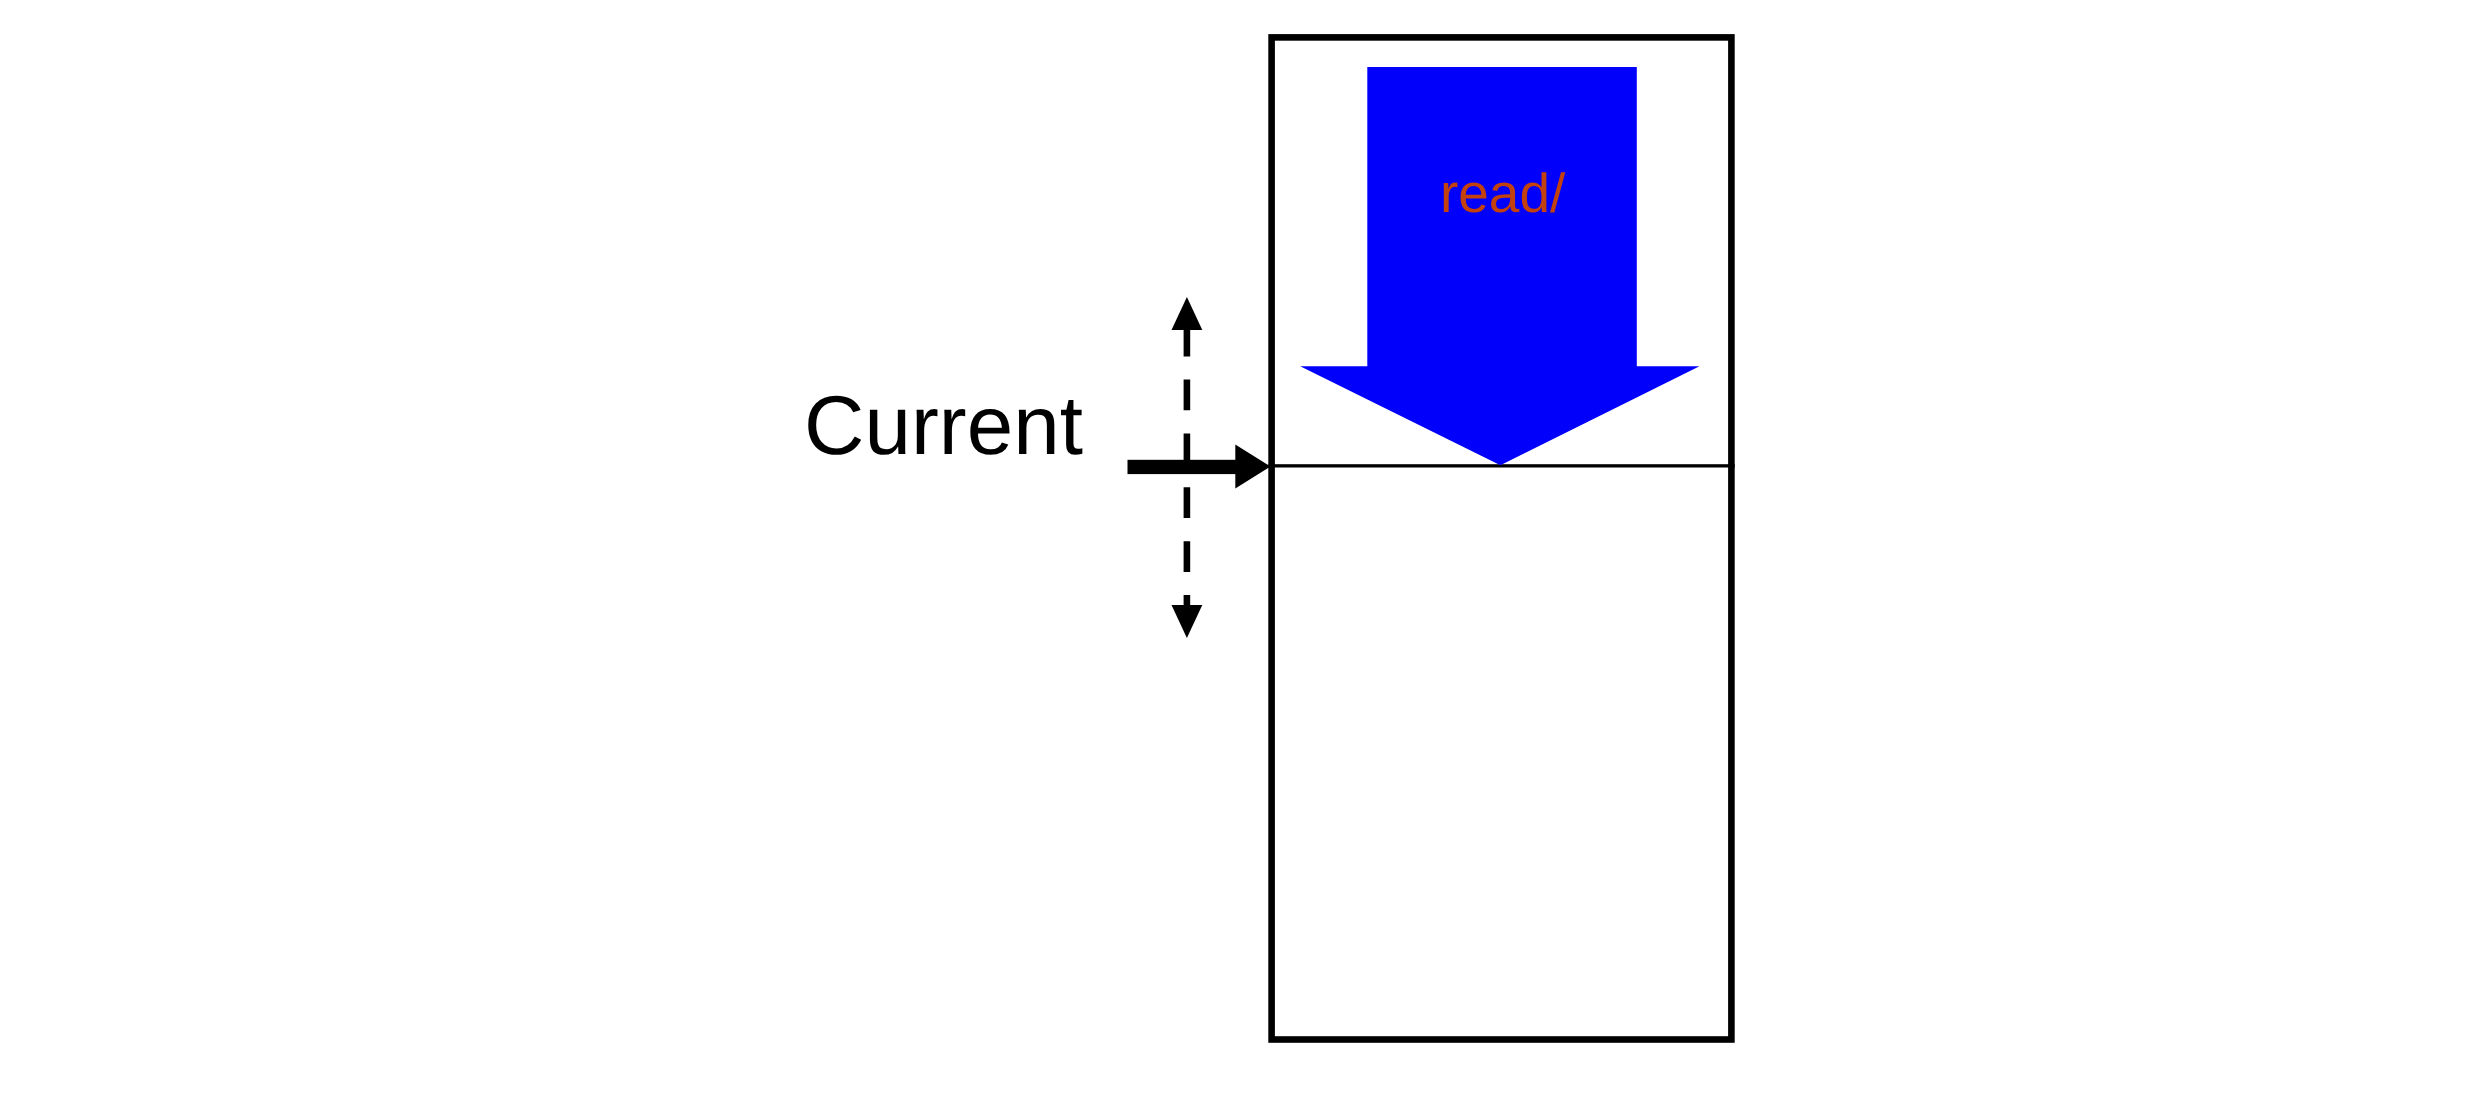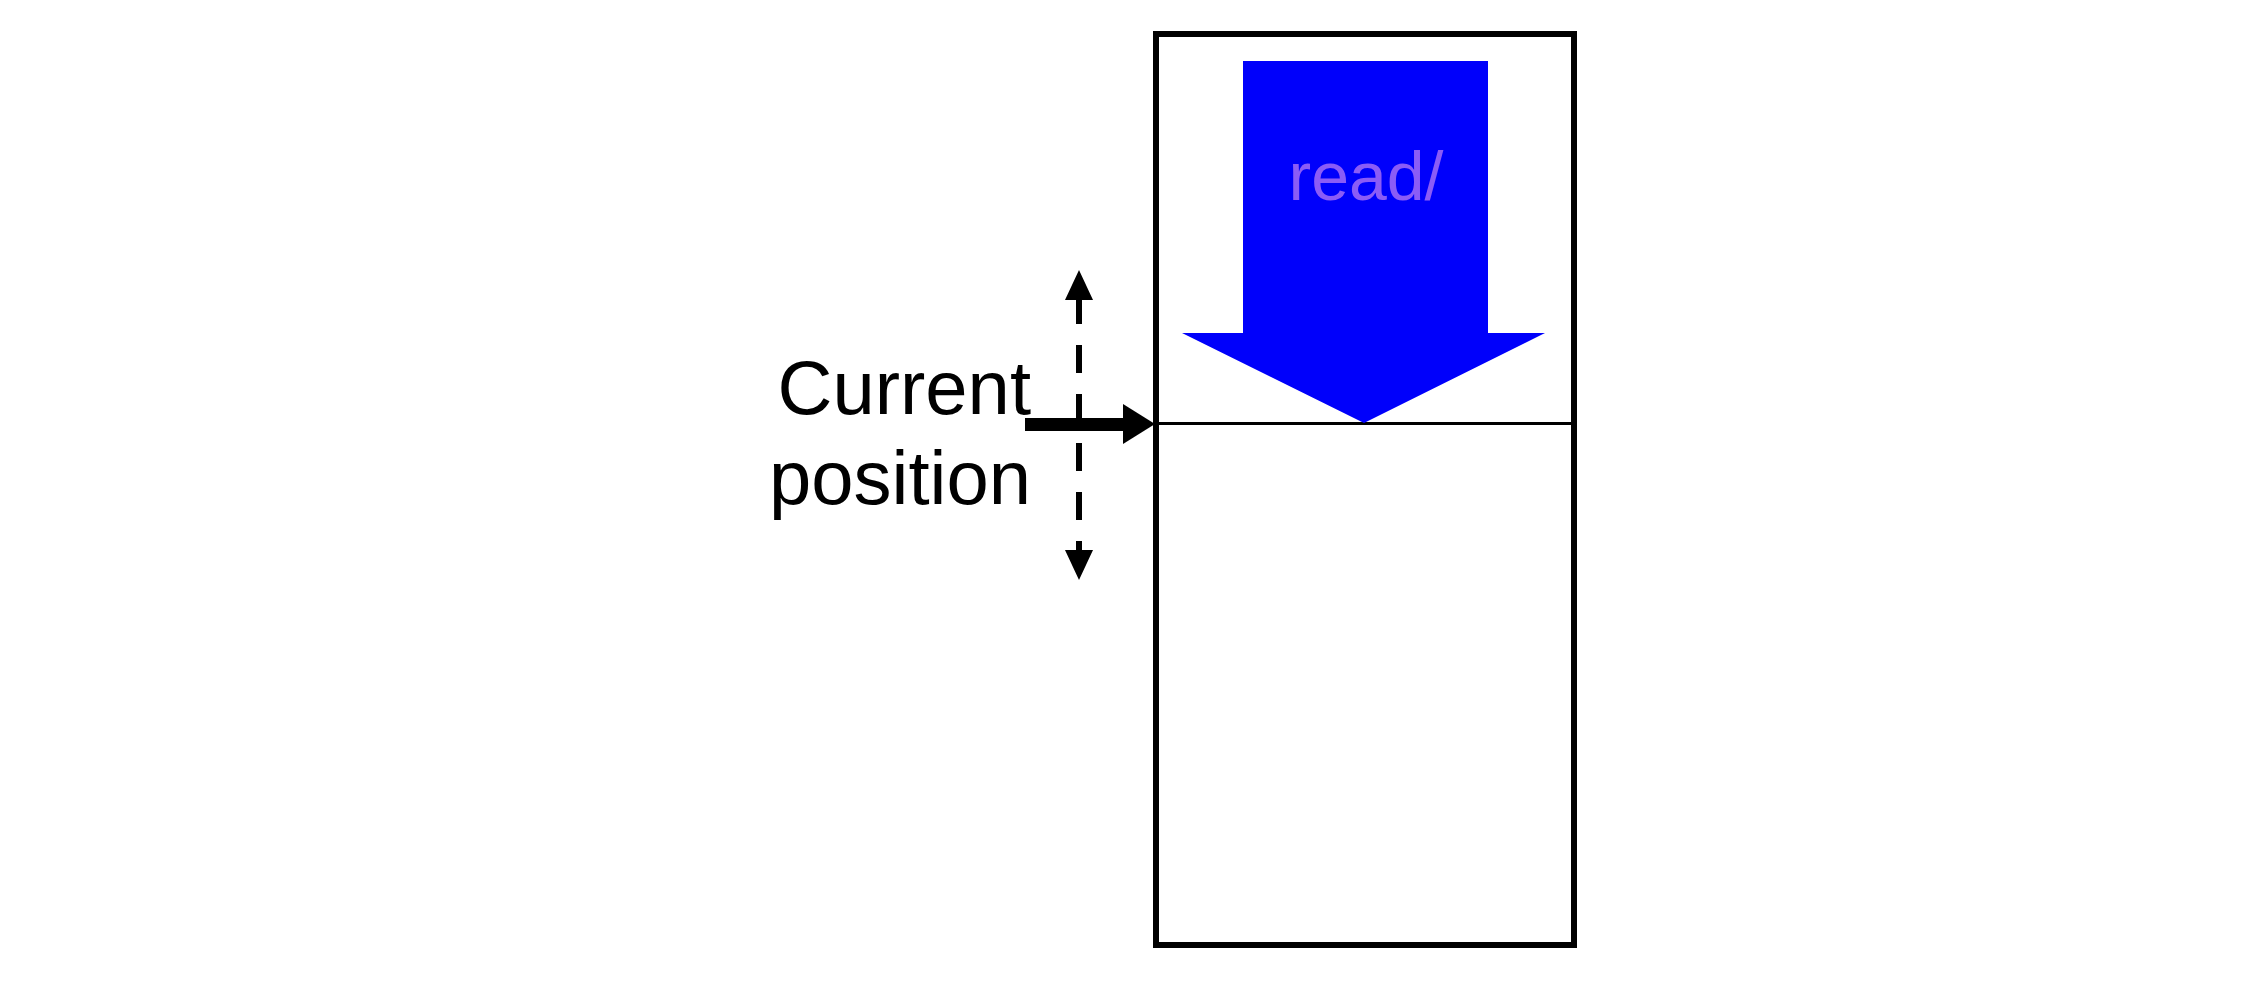--- a/index.html
+++ b/index.html
@@ -43,33 +43,33 @@
     position: absolute;
     left: 1182px;
     top: 61px;
   }
   .rw-label {
     position: absolute;
     left: 1243px;
     top: 134px;
     width: 246px;
     text-align: center;
-    color: #8b5cf6;
-    font-size: 68px;
+    color: #c2410c;
+    font-size: 50px;
     line-height: 85px;
     white-space: nowrap;
   }
 
   
   .current-position {
     position: absolute;
     left: 731px;
     top: 343px;
     width: 300px;
-    text-align: right;
+    text-align: left;
     color: #000000;
     font-size: 76px;
     line-height: 90px;
     white-space: nowrap;
   }
 
   
   .pointer-shaft {
     position: absolute;
     left: 1025px;
@@ -96,21 +96,20 @@
     top: 270px;
   }
 </style>
 </head>
 <body>
 
 <div class="canvas">
 
   <div class="current-position">
     <div>Current</div>
-    <div>position</div>
   </div>
 
   <svg class="seek-arrow" width="32" height="310" viewBox="0 0 32 310">
     <line x1="16" y1="26" x2="16" y2="284" stroke="#000000" stroke-width="6" stroke-dasharray="28 21"></line>
     <polygon points="16,0 2,30 30,30" fill="#000000"></polygon>
     <polygon points="16,310 2,280 30,280" fill="#000000"></polygon>
   </svg>
 
   <div class="pointer-shaft"></div>
   <div class="pointer-head"></div>

